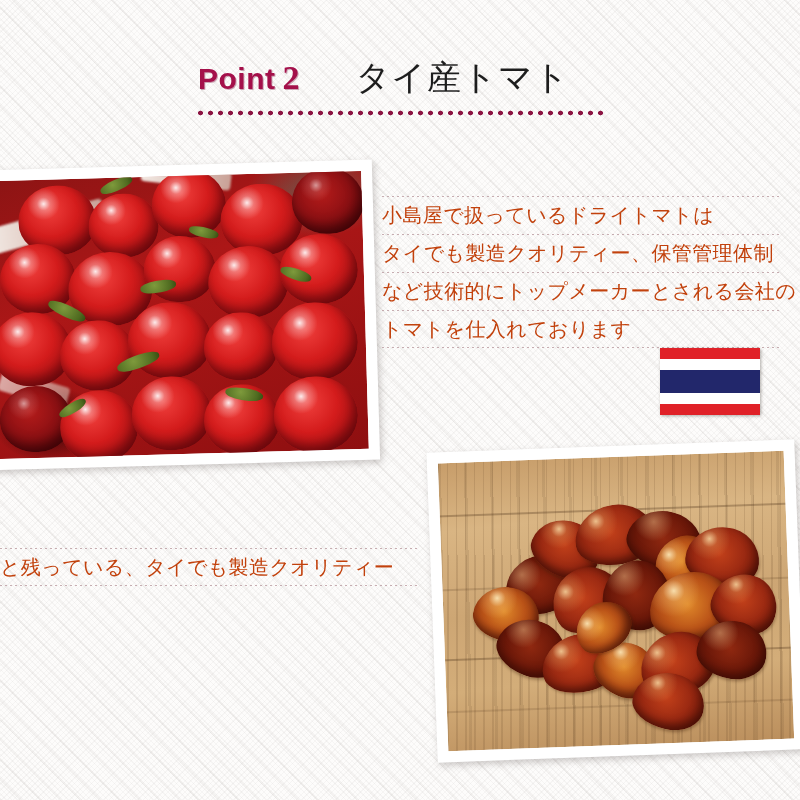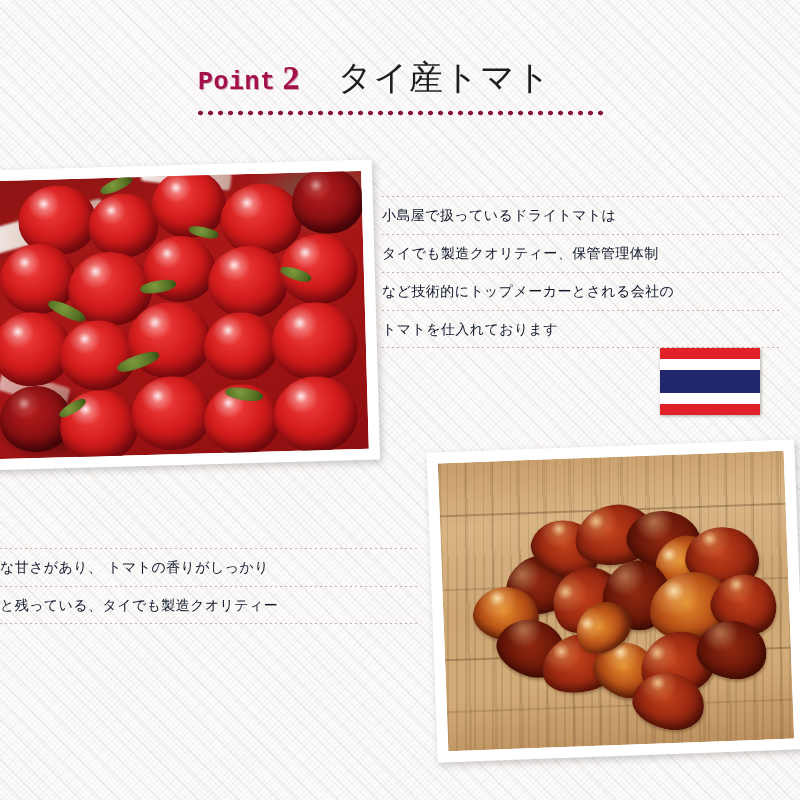--- a/index.html
+++ b/index.html
@@ -48,24 +48,24 @@
     position: absolute;
     left: 198px;
     top: 0;
     width: 410px;
     height: 48px;
     display: flex;
     align-items: baseline;
   }
 
   .point-label {
-    font-family: Liberation Mono, monospace;
+    font-family: Liberation Sans, sans-serif;
     font-weight: bold;
     font-style: normal;
-    font-size: 25px;
+    font-size: 30px;
     letter-spacing: 0.5px;
     color: #a4104a;
     text-shadow: 1px 1px 0 rgba(120,10,55,0.35);
     white-space: nowrap;
     line-height: 1;
   }
 
   .point-num {
     font-family: "Liberation Serif", "DejaVu Serif", serif;
     font-weight: bold;
@@ -74,21 +74,21 @@
     margin-left: 7px;
     text-shadow: 1px 1px 0 rgba(120,10,55,0.35);
     line-height: 1;
   }
 
   .header-title {
     font-family: "DejaVu Sans", "Liberation Sans", sans-serif;
     font-size: 34px;
     font-weight: 400;
     color: #1d1d1d;
-    margin-left: 38px;
+    margin-left: 56px;
     letter-spacing: 1px;
     white-space: nowrap;
     line-height: 1;
   }
 
   .dotted-rule {
     position: absolute;
     left: 198px;
     top: 110px;
     width: 410px;
@@ -205,24 +205,24 @@
       radial-gradient(circle at 48% 48%, #8f2810 0%, #6b1809 52%, #420c04 100%);
   }
 
   
   .ruled {
     position: absolute;
   }
   .ruled .line {
     position: relative;
     font-family: "DejaVu Sans", "Liberation Sans", sans-serif;
-    font-size: 14px;
+    font-size: 20px;
     line-height: 38px;
     height: 38px;
-    color: #0f172a;
+    color: #c2410c;
     letter-spacing: 0.4px;
     white-space: nowrap;
   }
   .ruled .line::before {
     content: "";
     position: absolute;
     left: 0;
     right: 0;
     top: 0;
     height: 1px;
@@ -341,21 +341,20 @@
 
   <div class="flag">
     <div class="band red"></div>
     <div class="band white"></div>
     <div class="band blue"></div>
     <div class="band white"></div>
     <div class="band red"></div>
   </div>
 
   <div class="ruled text-bottom">
-    <div class="line">な甘さがあり、 トマトの香りがしっかり</div>
     <div class="line">と残っている、タイでも製造クオリティー</div>
   </div>
 
   <div class="photo photo-dried">
     <div class="inner">
       <div class="wood-scene">
         <div class="wood-line" style="top:52px;"></div>
         <div class="wood-line" style="top:126px; opacity:.55;"></div>
         <div class="wood-line" style="top:196px;"></div>
         <div class="wood-line" style="top:248px; opacity:.5;"></div>

